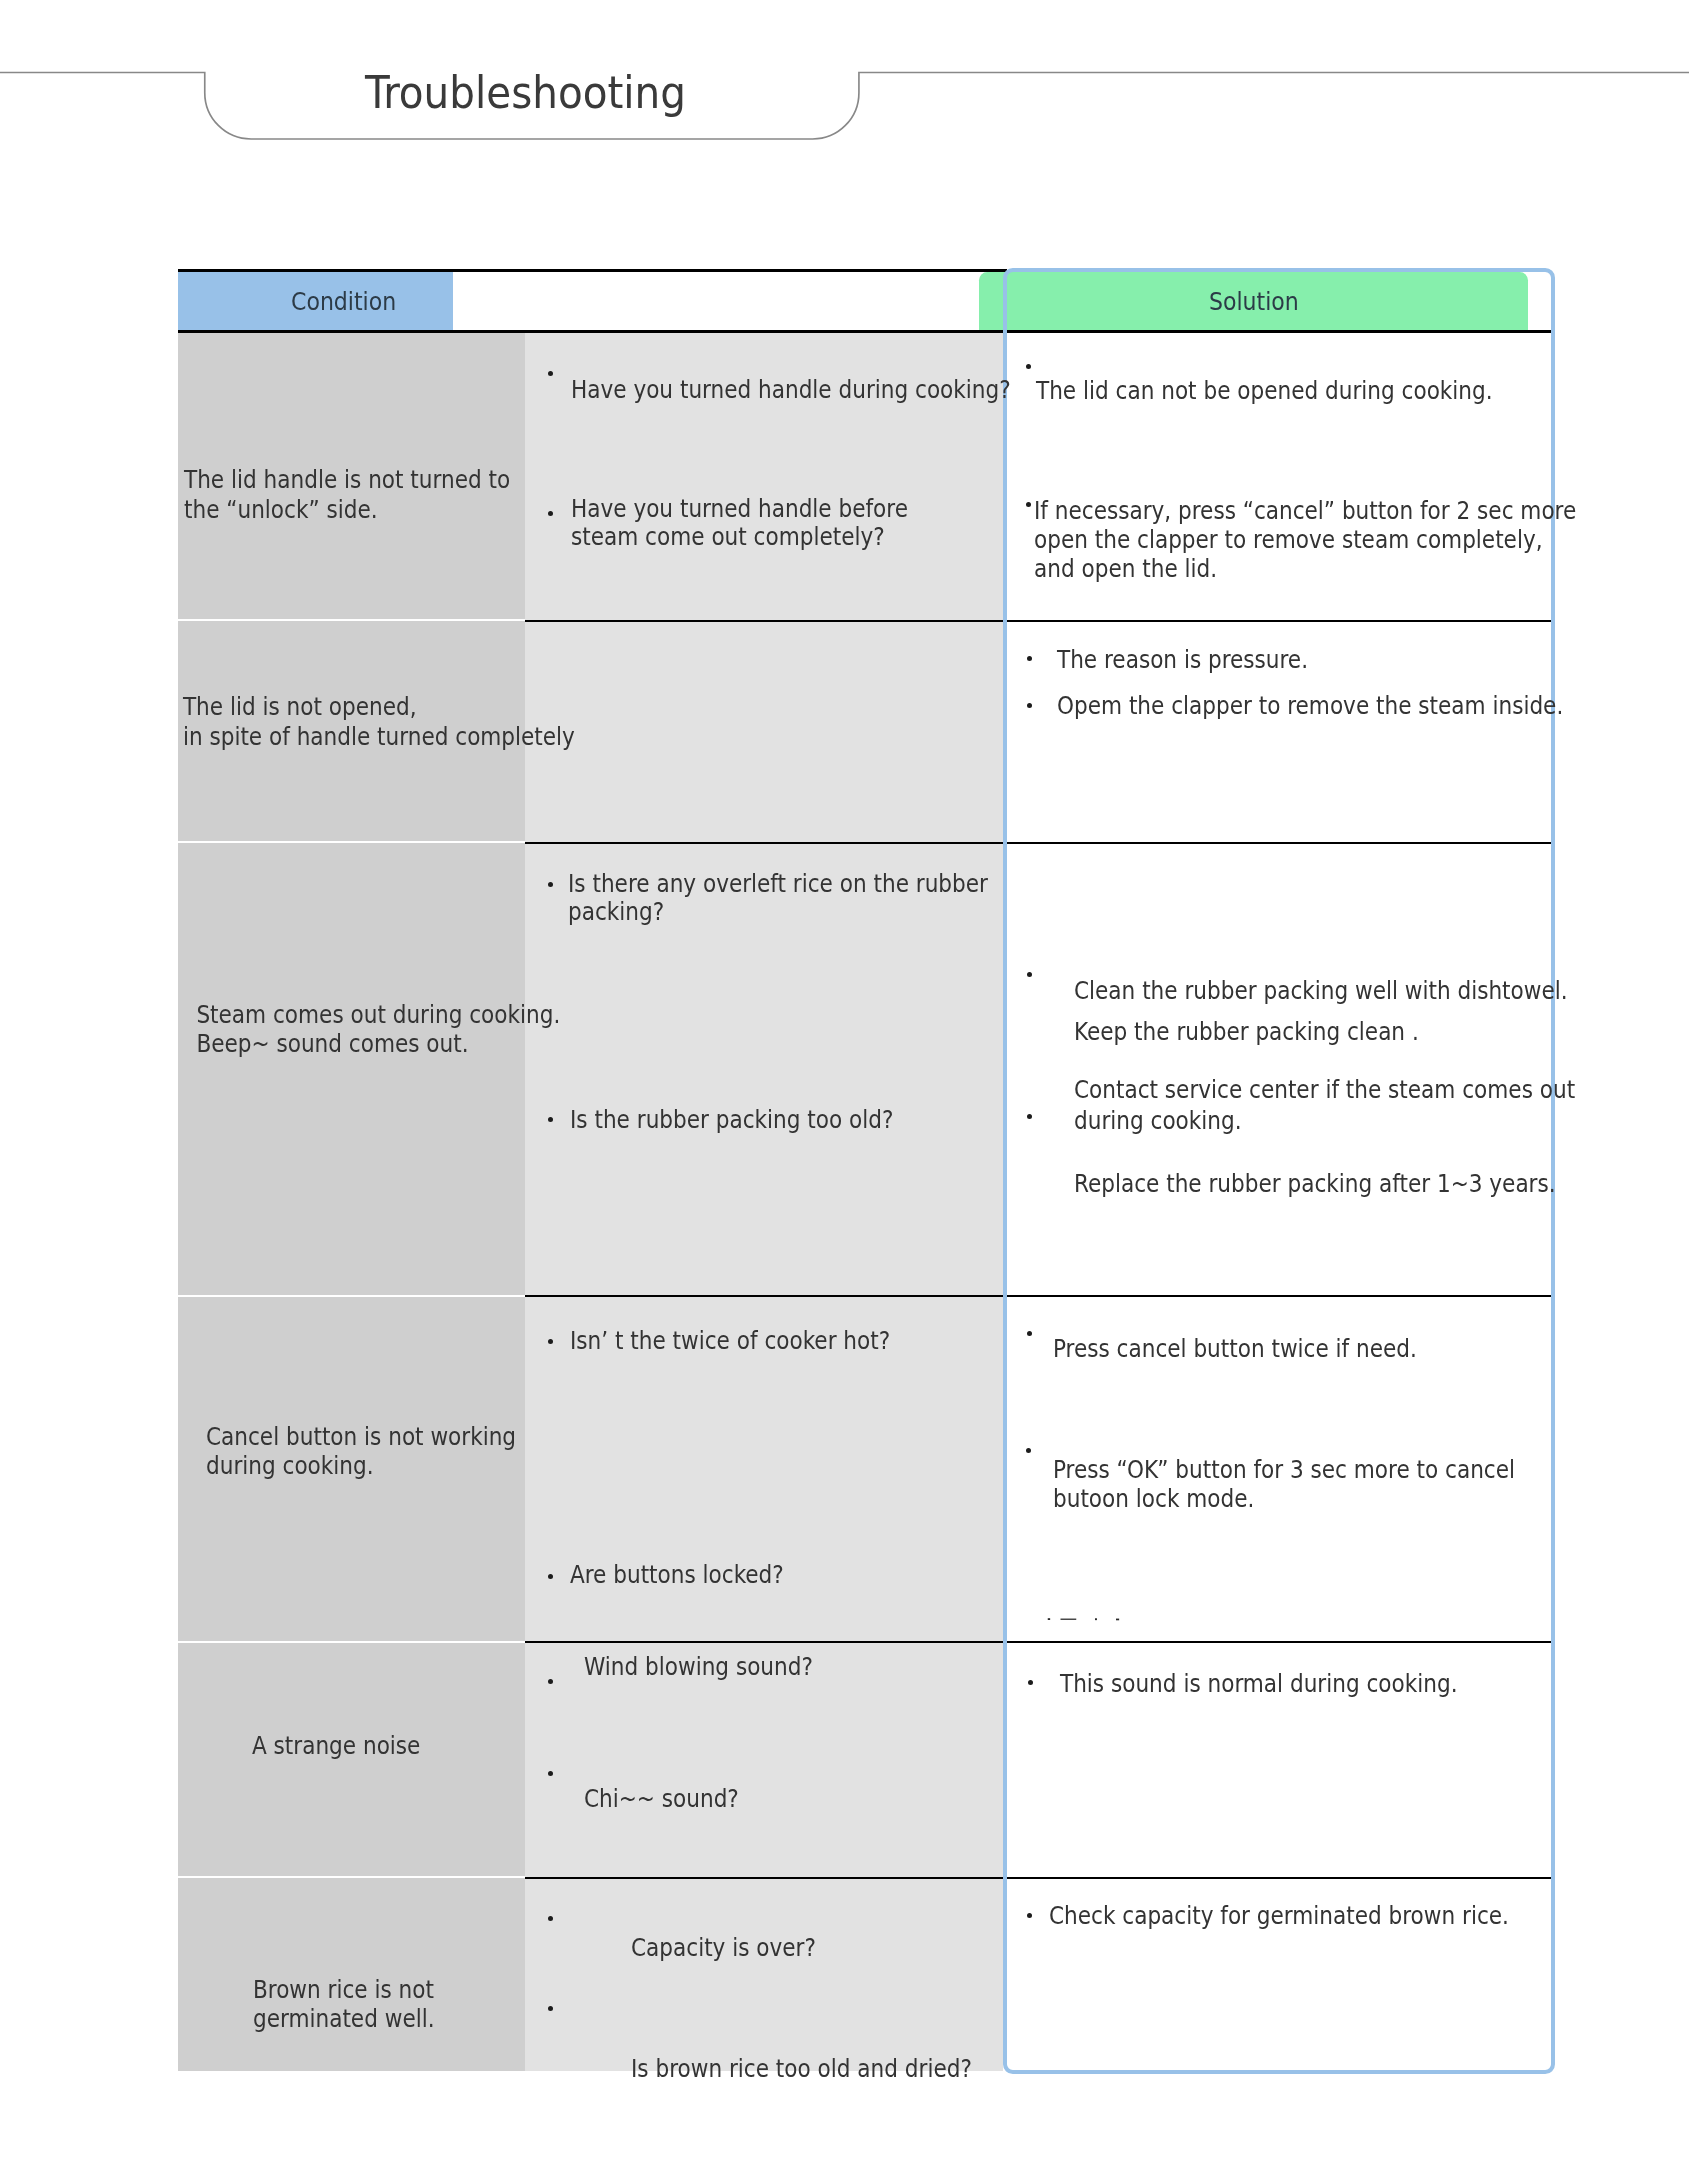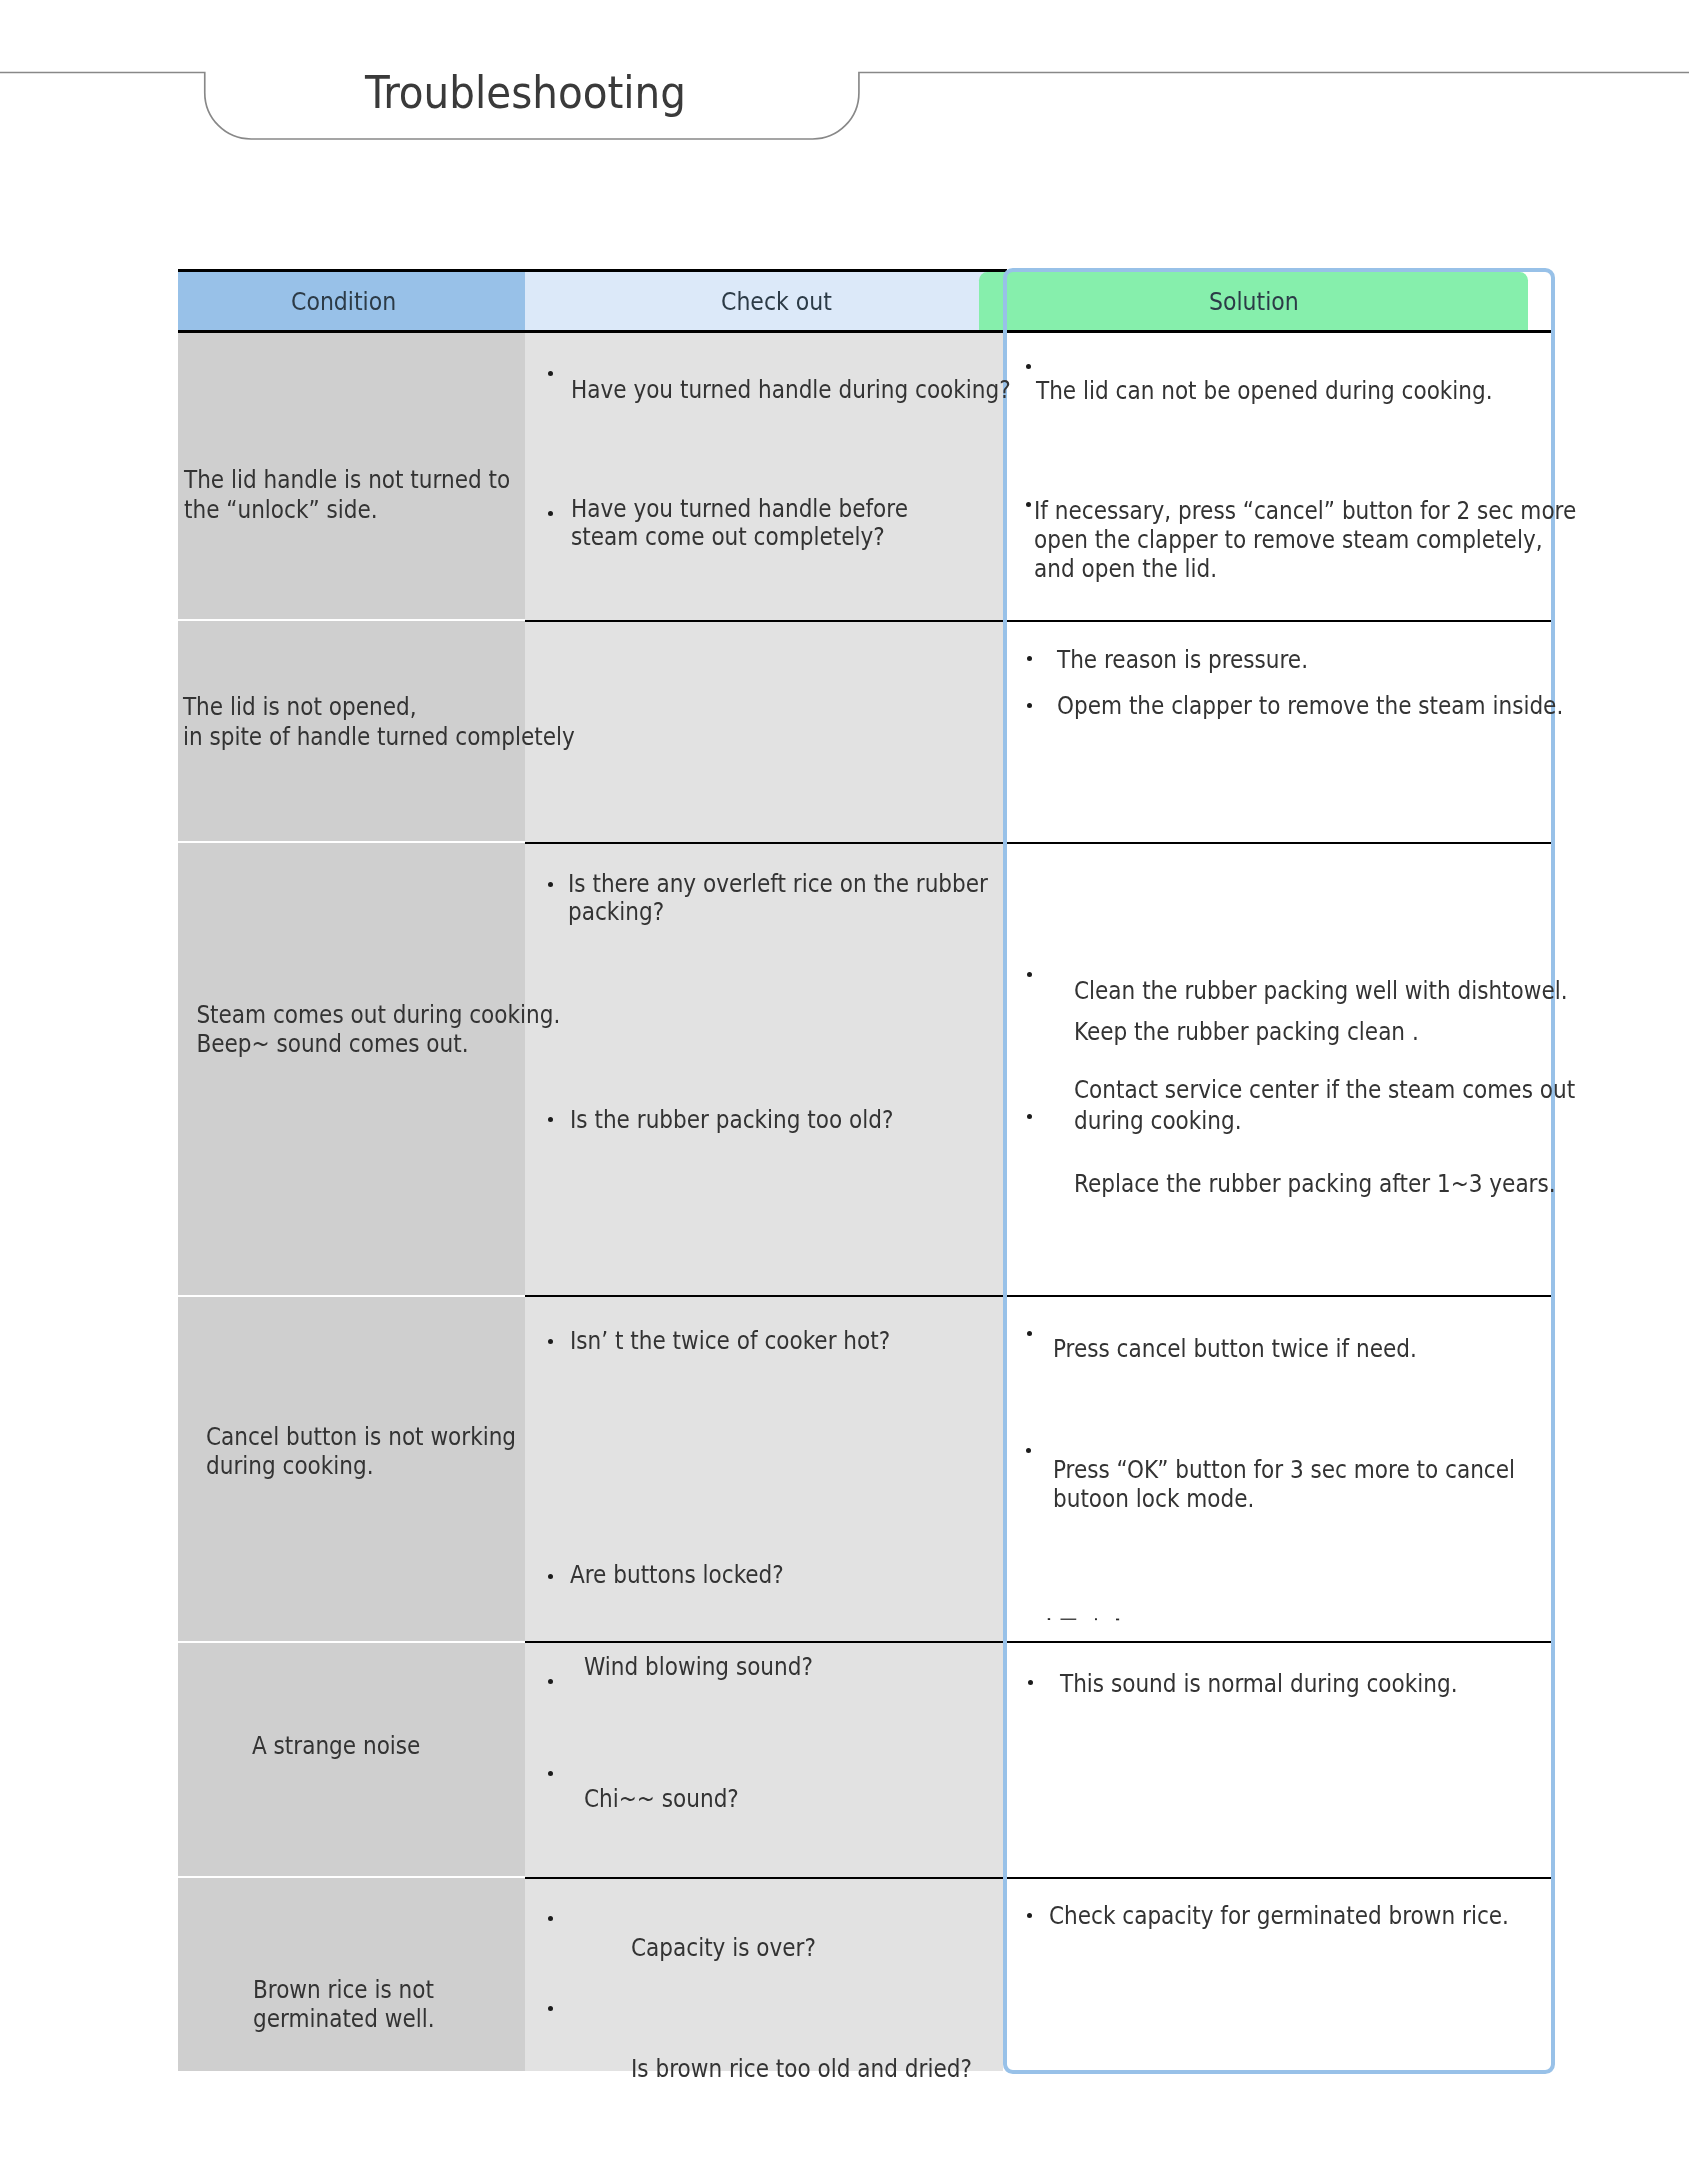--- a/index.html
+++ b/index.html
@@ -65,25 +65,22 @@
         <div class="rule" style="left: 347px; top: 1373px; width: 1030px;"></div>
         <div class="rule" style="left: 0px; top: 1373px; width: 347px; height: 2.3px; background: rgb(255, 255, 255);"></div>
         <div class="cellbg" style="left: 0px; top: 1610px; width: 347px; height: 193px; background: rgb(207, 207, 207);"></div>
         <div class="cellbg" style="left: 347px; top: 1610px; width: 478px; height: 193px; background: rgb(226, 226, 226);"></div>
         <div class="cellbg" style="left: 825px; top: 1610px; width: 552px; height: 193px; background: rgb(255, 255, 255);"></div>
         <div class="rule" style="left: 347px; top: 1609px; width: 1030px;"></div>
         <div class="rule" style="left: 0px; top: 1608px; width: 347px; height: 2.3px; background: rgb(255, 255, 255);"></div>
       </div>
     <div class="hbar"></div>
     <div class="hbar2"></div>
-    <div class="hcell" style="left:0;width:347px;background:#98c1e8;">
+    <div class="hcell" style="left:0;width:275px;background:#98c1e8;">
       <div class="hcap" style="left:113px">Condition</div>
-    </div>
-    <div class="hcell" style="left:347px;width:478px;background:#dce9f9;">
-      <div class="hcap" style="left:196px">Check out</div>
     </div>
     <div class="hcell" style="left:801px;width:549px;background:#86efac;border-radius:8.3px 8.3px 0 0;">
       <div class="hcap" style="left:230px">Solution</div>
     </div>
     <div class="bluebox"></div>
     <svg class="ghost" style="position:absolute;left:865px;top:1346px;width:83px;height:7.5px;overflow:visible" viewBox="0 0 110 10">
       <rect x="6" y="5.6" width="3.2" height="2.4" fill="#2a2a2a"></rect>
       <rect x="23" y="6.1" width="21" height="1.7" fill="#2a2a2a"></rect>
       <rect x="69" y="5.7" width="2.6" height="2.5" fill="#2a2a2a"></rect>
       <rect x="97" y="6.1" width="4.2" height="2.3" fill="#2a2a2a"></rect>

